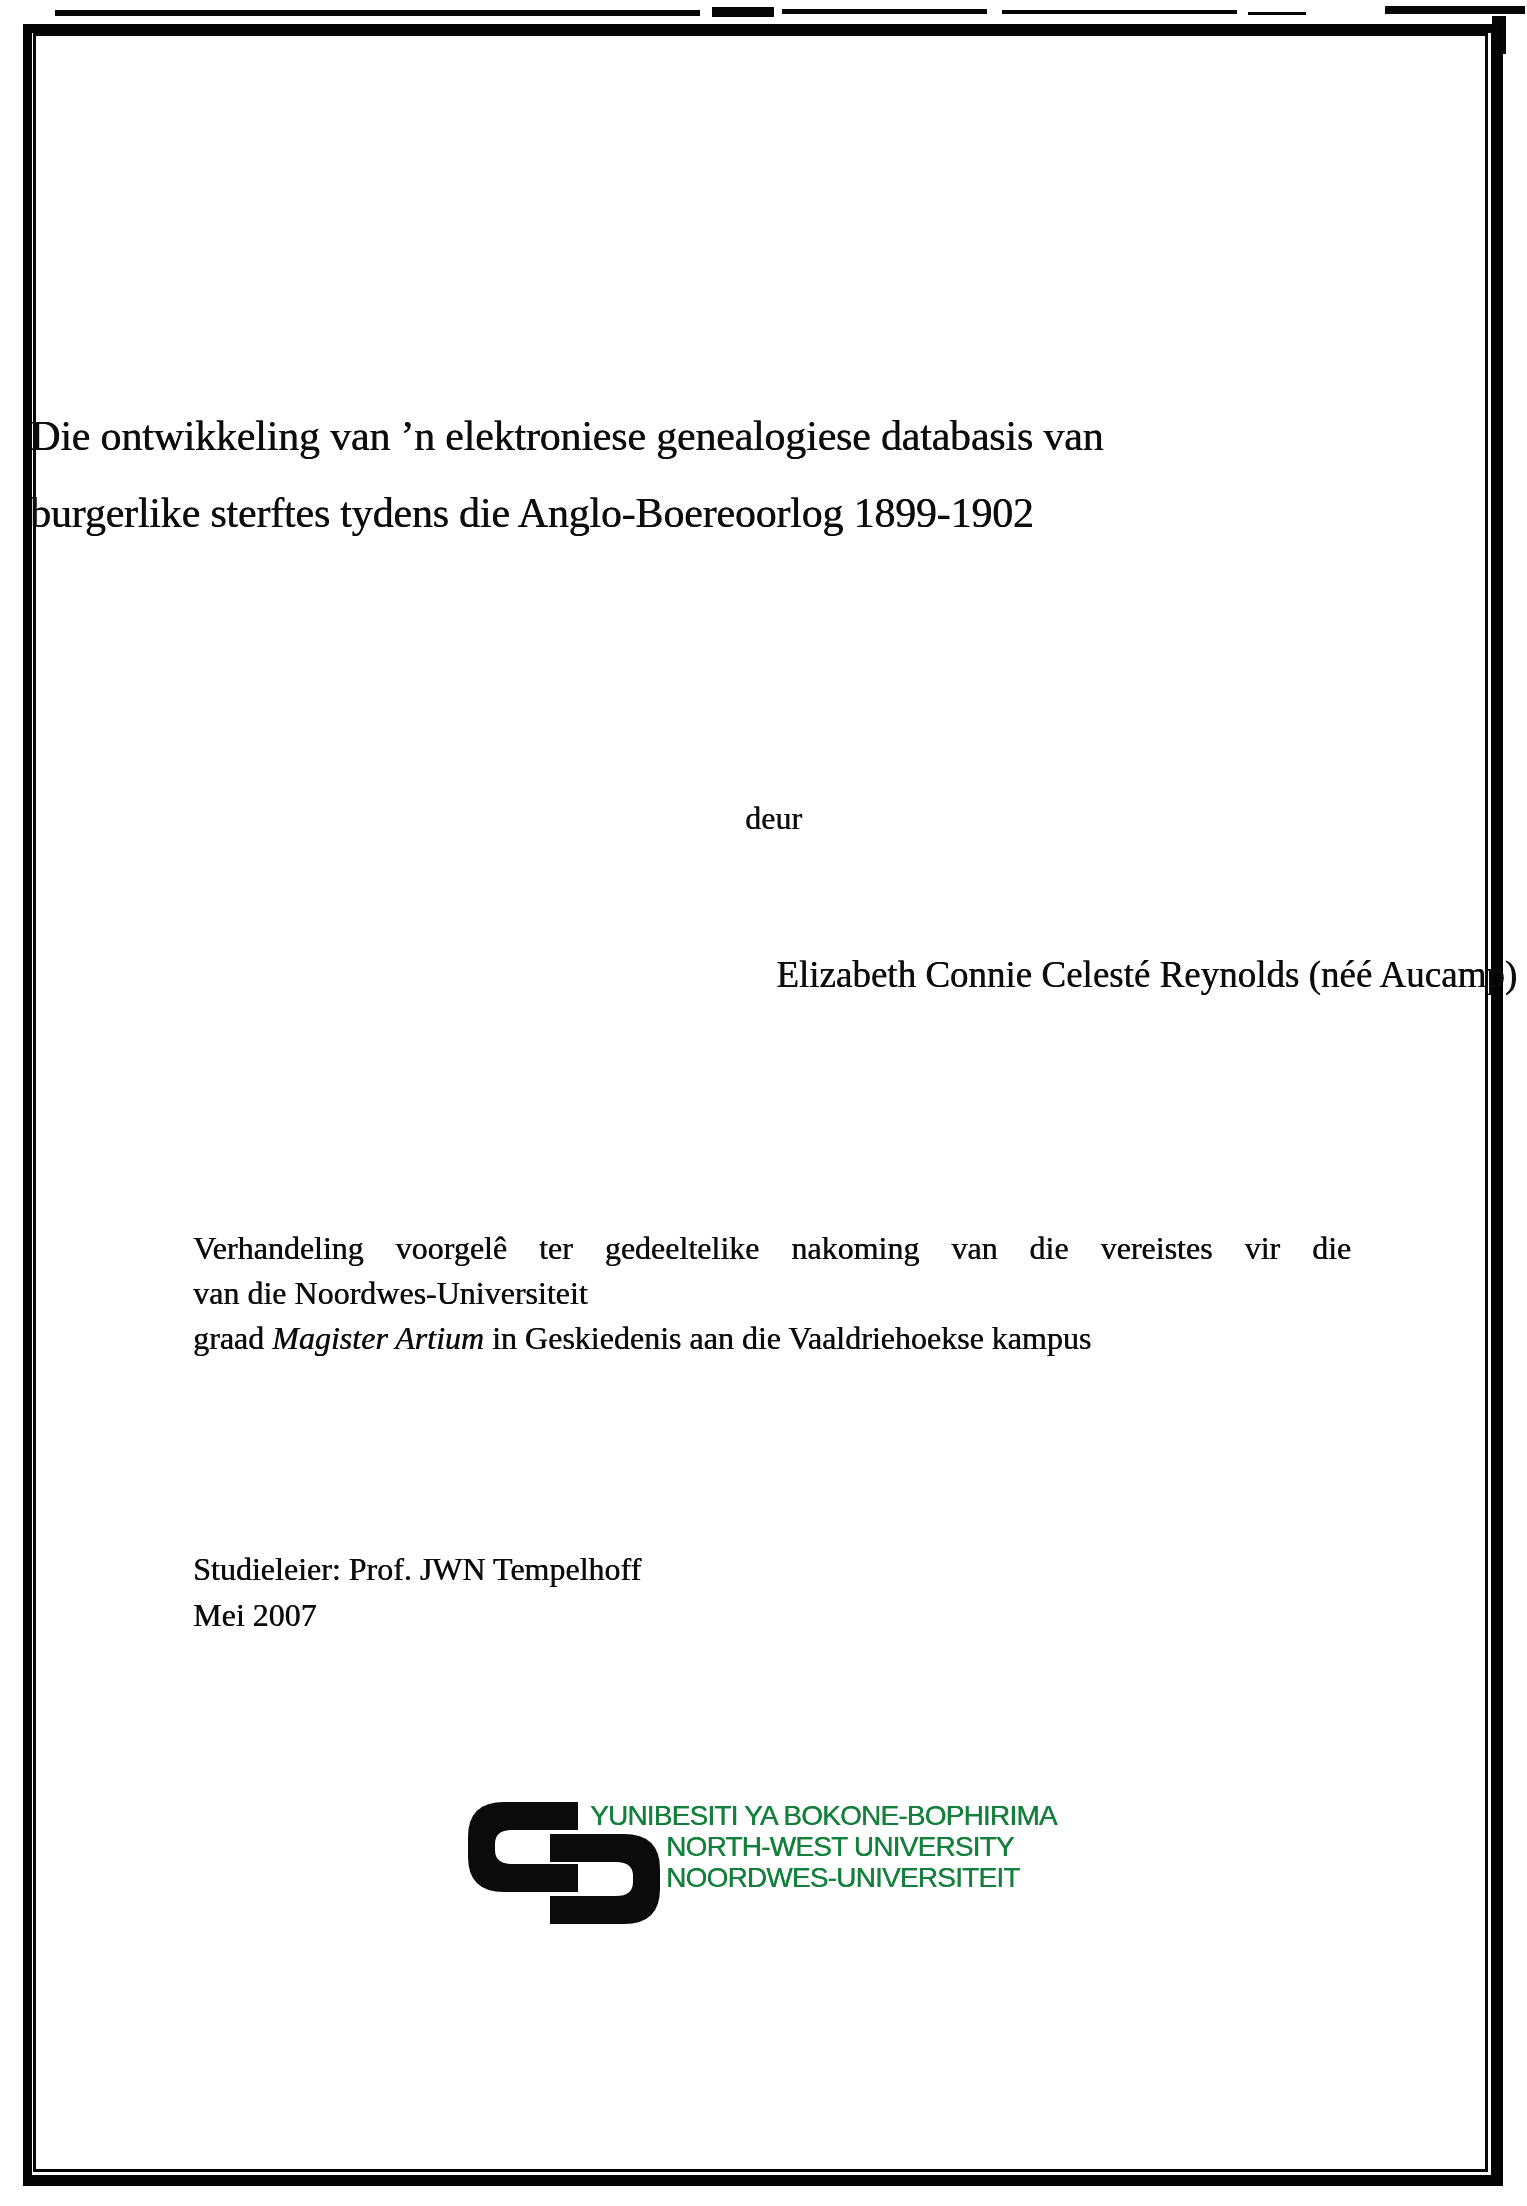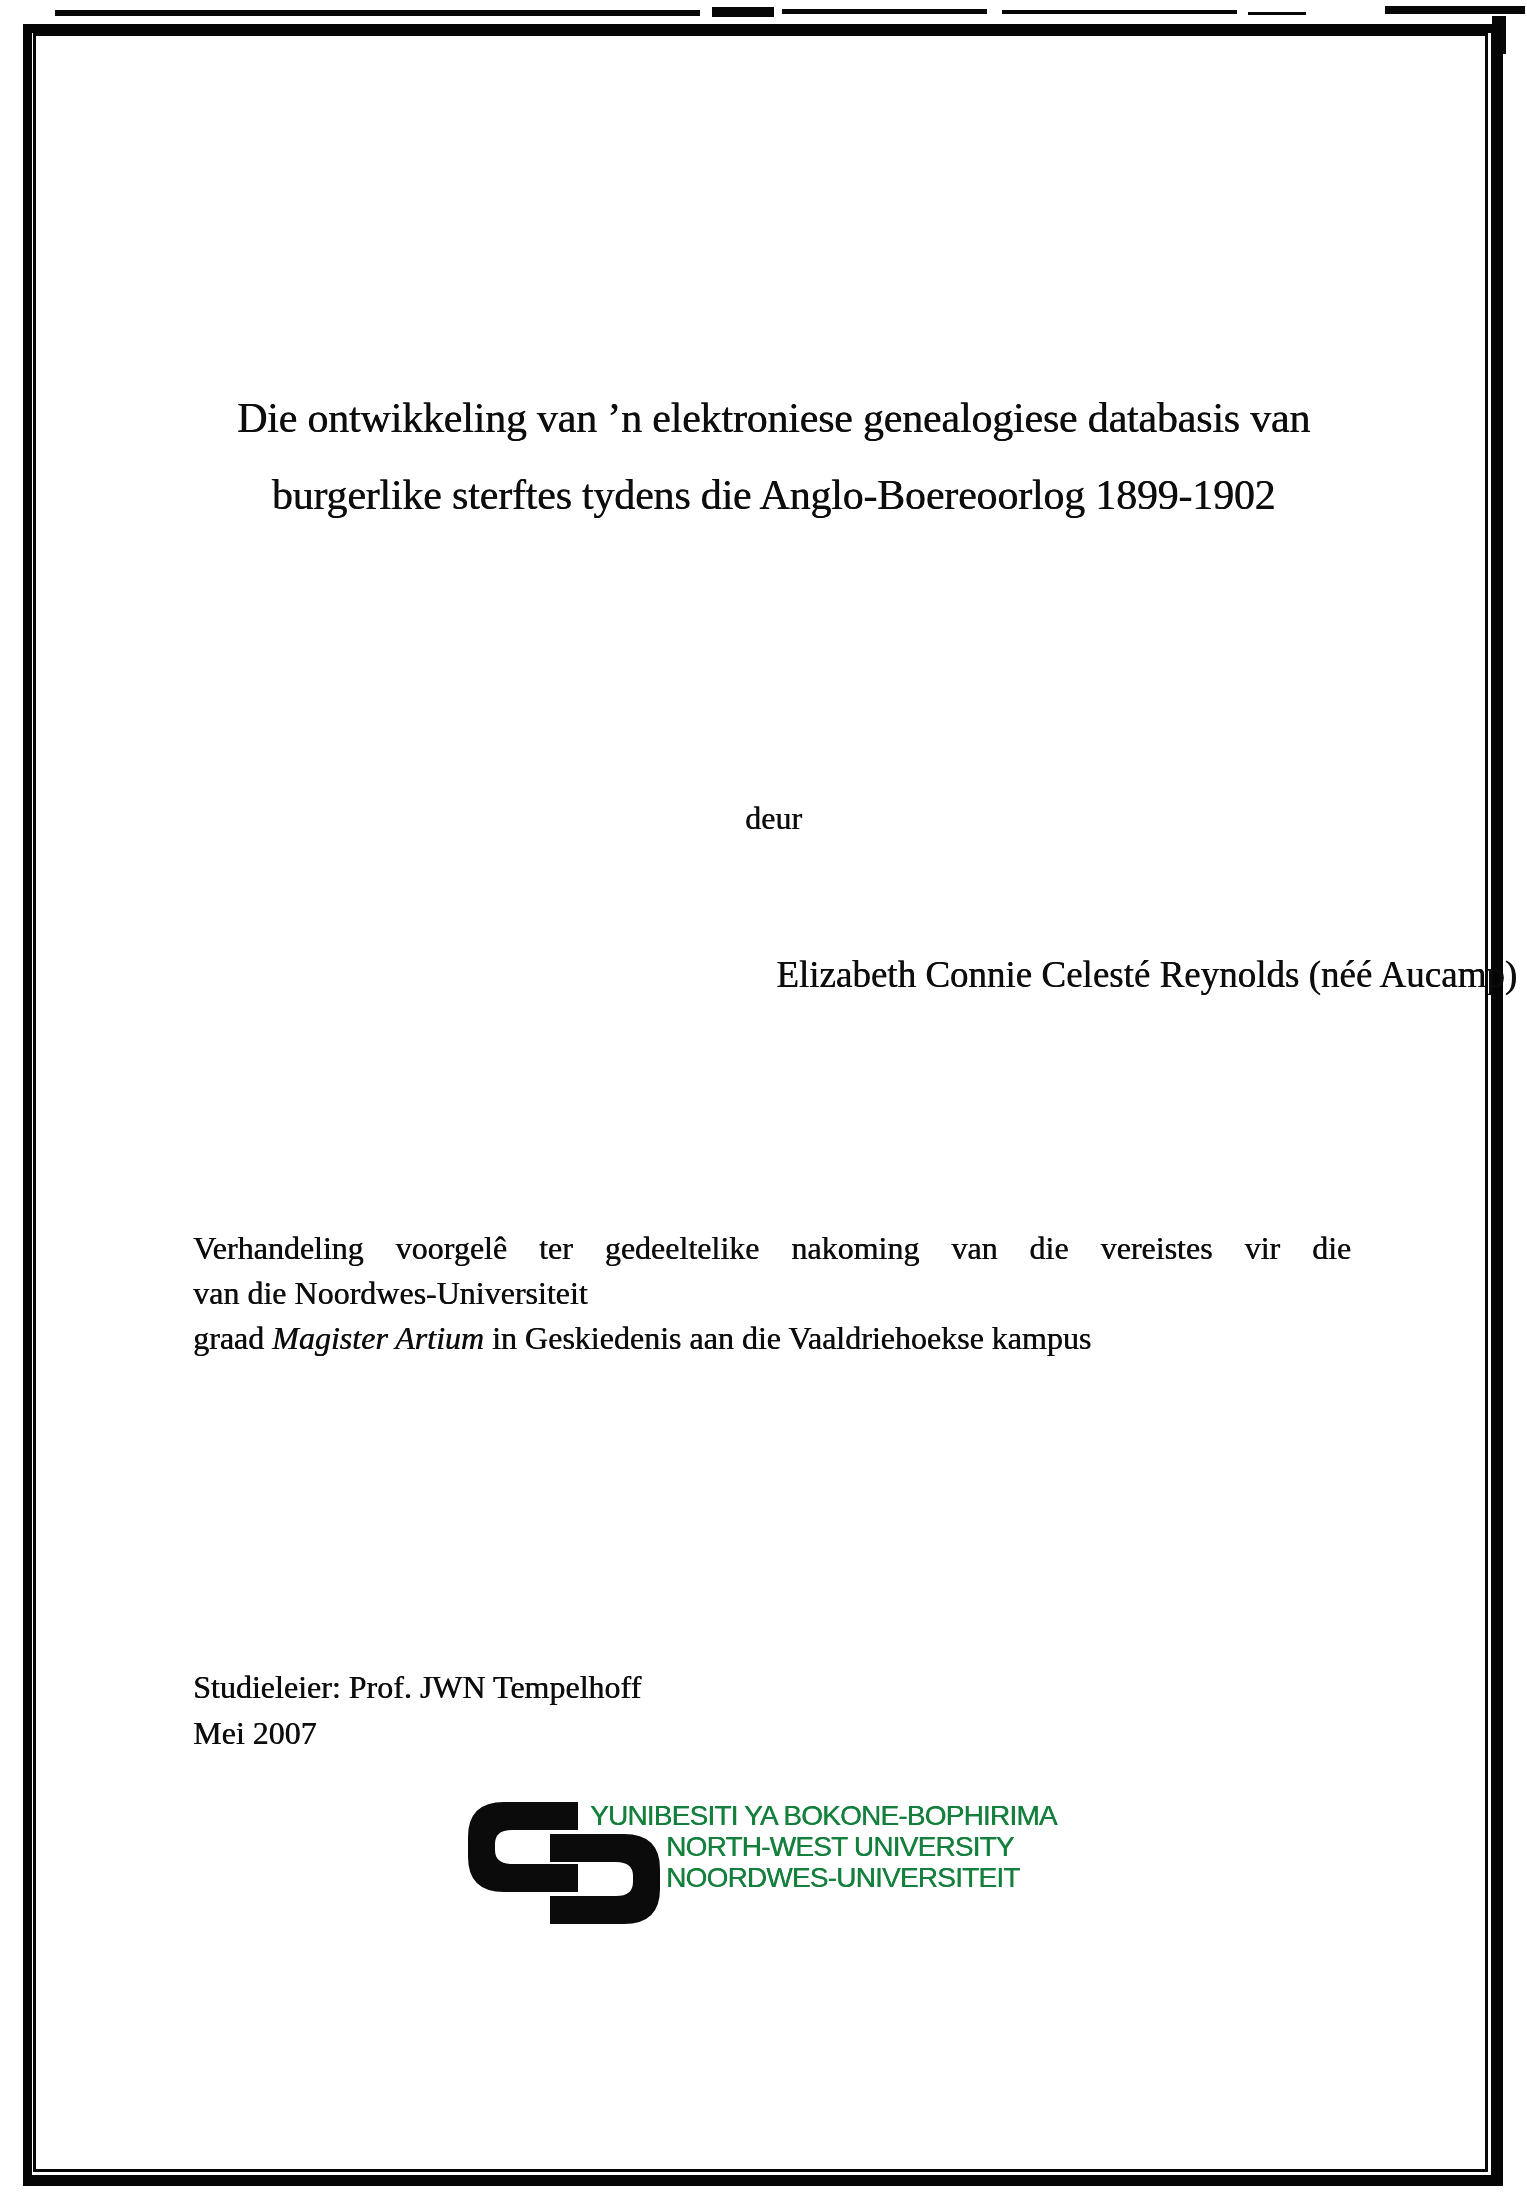--- a/index.html
+++ b/index.html
@@ -29,22 +29,21 @@
     box-sizing: border-box;
     border: 3px solid #070707;
   }
   
   .artifact { position: absolute; background: #070707; }
 
   .text { text-shadow: 0.5px 0.2px 0 currentColor; }
 
   .title-block {
     position: absolute;
-    left: 30px; right: 10px; top: 380px;
-    text-align: center;
+    left: 30px; right: 10px; top: 398px;
     font-size: 42px;
     line-height: 77px;
     letter-spacing: -0.2px;
   }
   .deur-line {
     position: absolute;
     left: 30px; right: 10px; top: 800px;
     text-align: center;
     font-size: 32px;
   }
@@ -61,21 +60,21 @@
     font-size: 32px;
     line-height: 45px;
   }
   .submission-block .justified {
     text-align: justify;
     text-align-last: justify;
   }
   .submission-block .italic { font-style: italic; }
   .supervisor-block {
     position: absolute;
-    left: 193px; top: 1664px;
+    left: 193px; top: 1546px;
     font-size: 32px;
     line-height: 46px;
   }
   .logo-block {
     position: absolute;
     left: 468px; top: 1796px;
     width: 680px; height: 160px;
   }
   .logo-mark {
     position: absolute;

